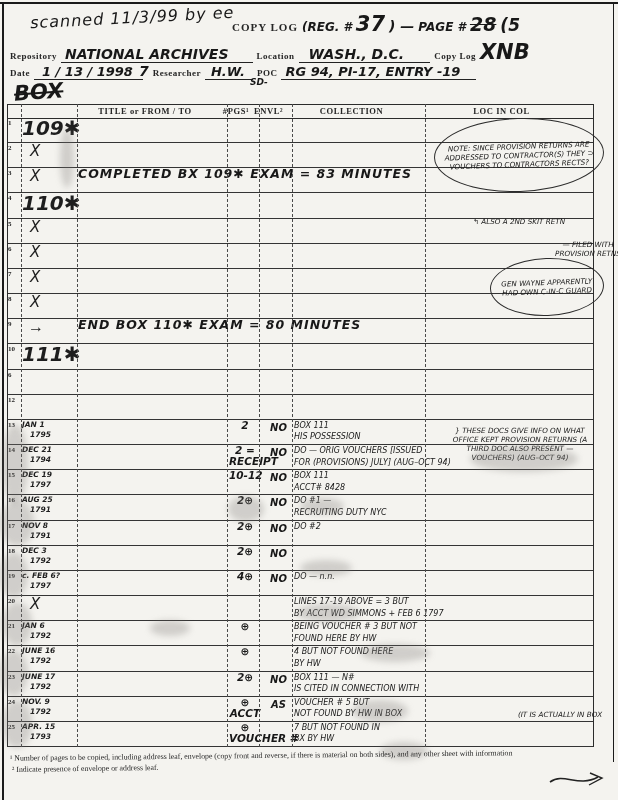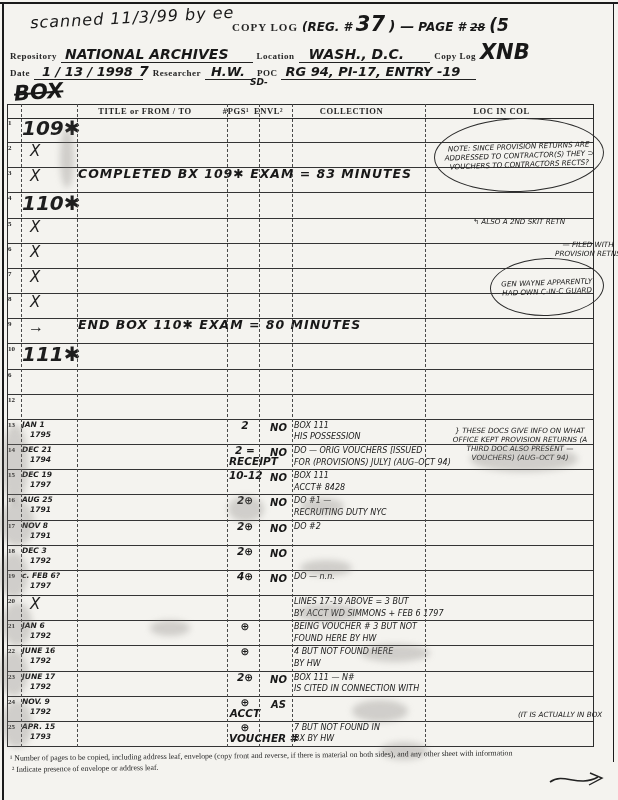--- a/index.html
+++ b/index.html
@@ -13,21 +13,21 @@
   .printed{font-family:"Liberation Serif",serif;font-weight:bold;color:#262626;}
   .hw{font-family:"DejaVu Sans",sans-serif;font-style:italic;color:#181818;}
   .abs{position:absolute;white-space:nowrap;}
   
   .scan-note{left:30px;top:8px;font-size:16px;transform:rotate(-3deg);letter-spacing:1px;}
   .cl-line{left:232px;top:12px;}
   .cl-line .cl{font-size:11px;letter-spacing:1px;}
   .cl-line .reg-pre,.cl-line .page-lab{font-size:12px;font-weight:bold;}
   .cl-line .reg-num{font-size:21px;font-weight:bold;}
   .cl-line .reg-suf{font-size:14px;font-weight:bold;}
-  .strike{font-size:11px;font-weight:bold;text-decoration:line-through;margin-top:48px;}
+  .strike{font-size:19px;font-weight:bold;text-decoration:line-through;margin-top:48px;}
   .page-new{font-size:17px;font-weight:bold;}
   .lab{font-size:9px;letter-spacing:.5px;}
   .u{border-bottom:1.5px solid #222;}
   .fv{font-size:13px;font-weight:bold;}
   .big-code{font-size:21px;font-weight:bold;}
   .date7{font-size:14px;font-weight:bold;margin-left:-4px;}
   .box-label{left:14px;top:80px;font-size:21px;font-weight:bold;text-decoration:line-through;transform:rotate(-4deg);}
   .sd{left:250px;top:77px;font-size:9px;font-weight:bold;}
   
   .thead{position:absolute;left:8px;top:104px;width:585px;height:13px;
@@ -436,20 +436,24 @@
         </div>
         <div class="ctitle">
           <div class="tline hw bigline"></div>
           <div class="tline hw bigline"></div>
         </div>
         <div class="cpgs">
           <div class="pline hw">⊕</div>
           <div class="pline hw">ACCT</div>
         </div>
         <div class="cenvl hw">AS</div>
+        <div class="ccoll">
+          <div class="tline hw">VOUCHER # 5 BUT</div>
+          <div class="tline hw">NOT FOUND BY HW IN BOX</div>
+        </div>
       </div>
       <div class="trow" style="top: 720.84px; height: 25.16px;">
         <div class="rnum printed">25</div>
         <div class="cleft date">
           <div class="lline">APR. 15</div>
           <div class="lline">1793</div>
         </div>
         <div class="ctitle">
           <div class="tline hw bigline"></div>
           <div class="tline hw bigline"></div>

